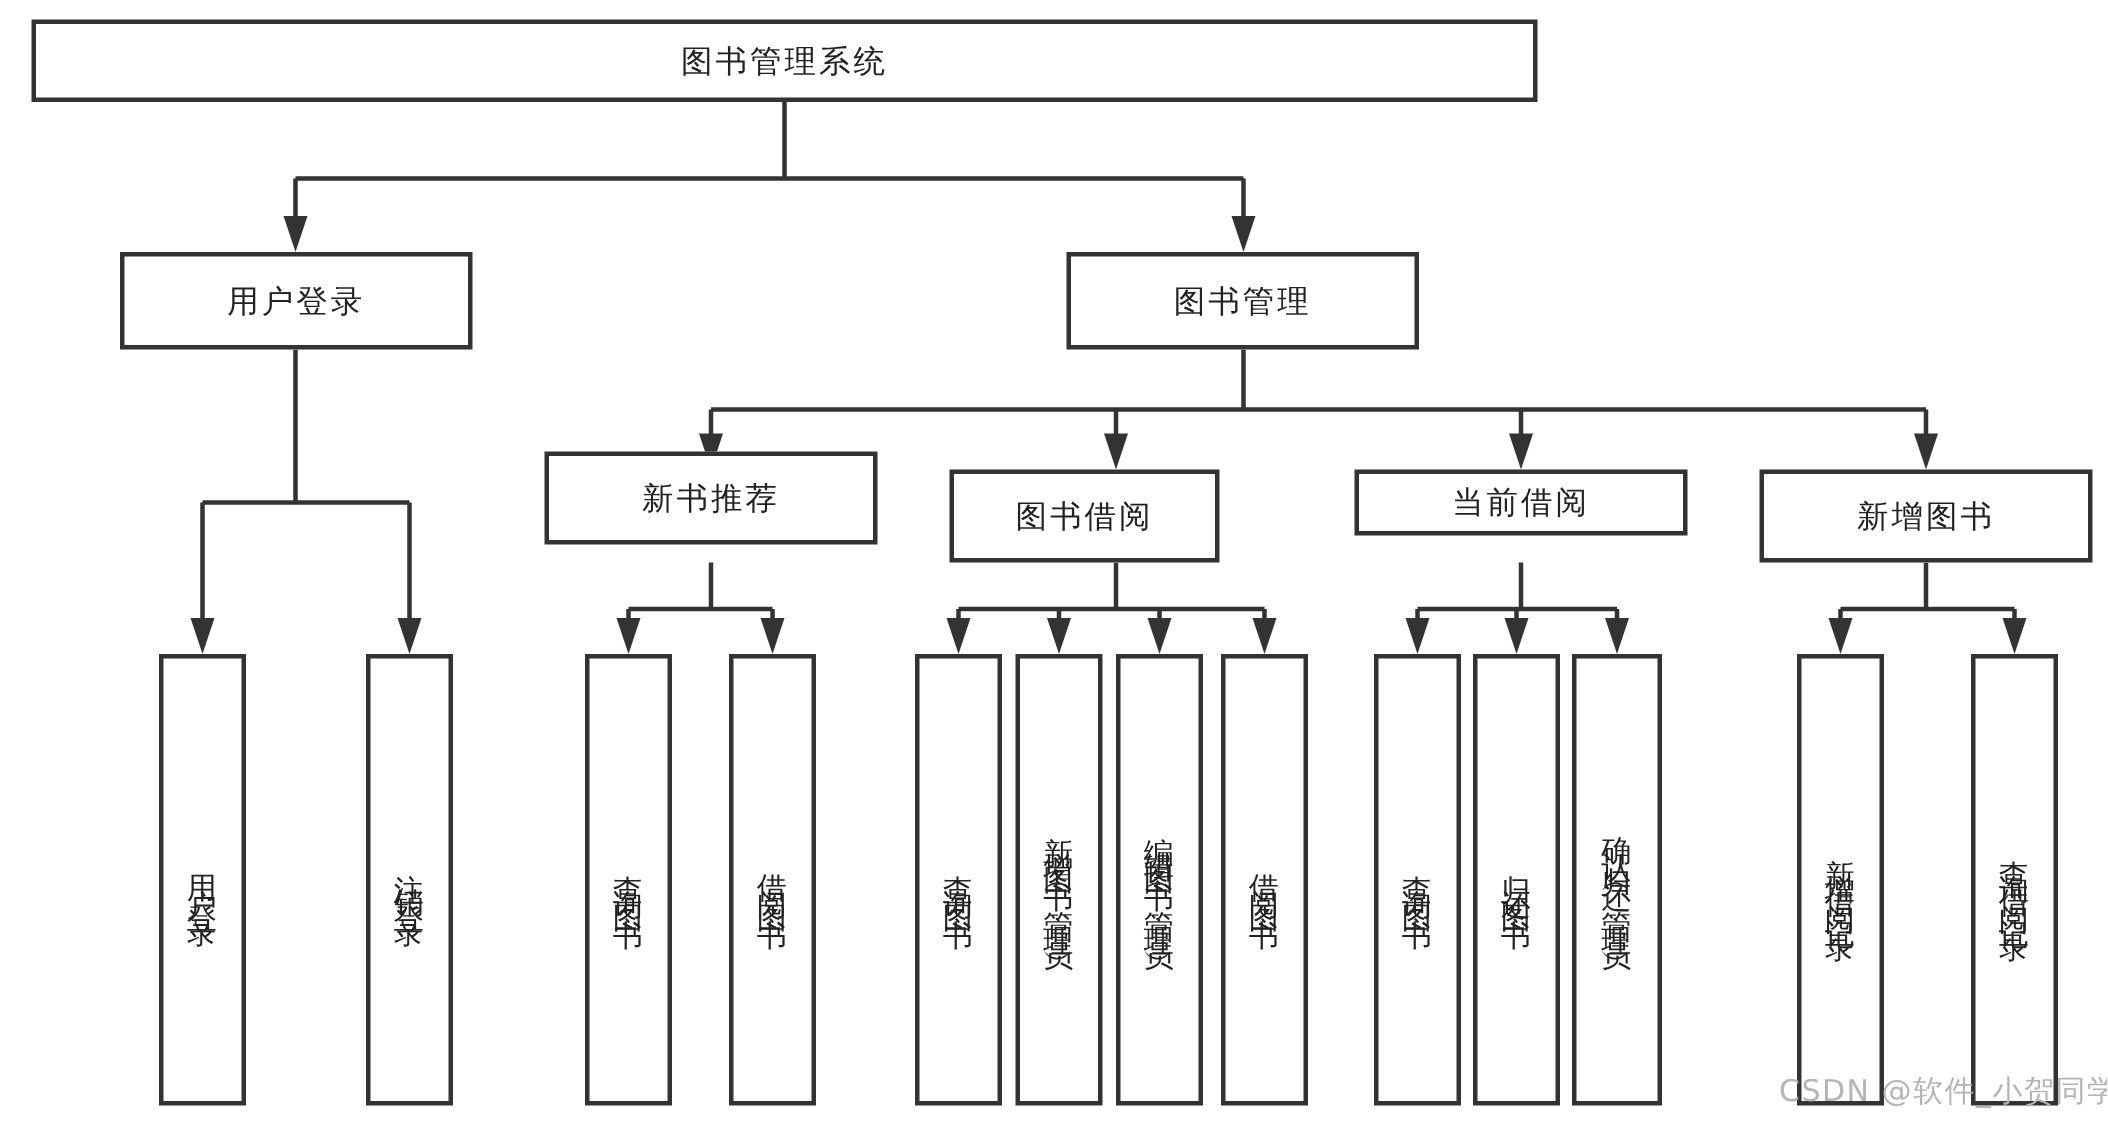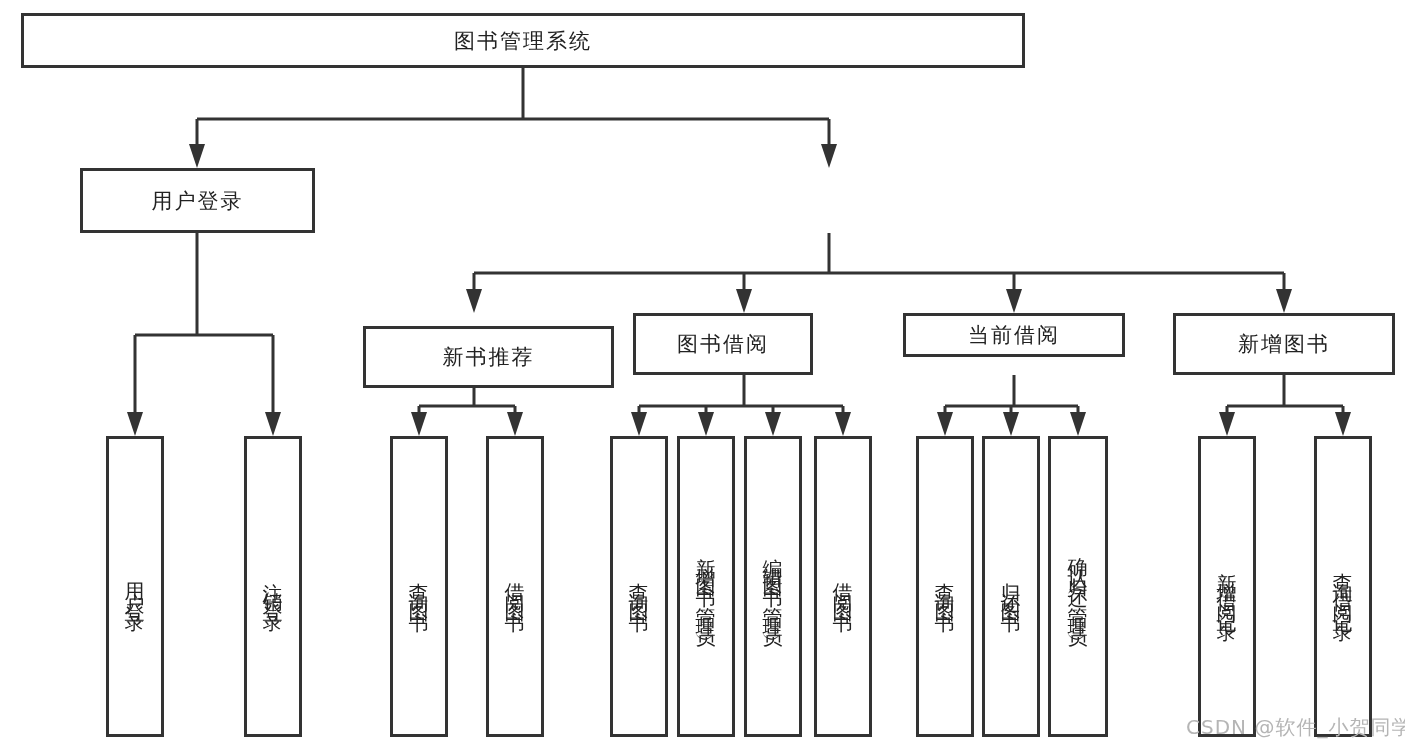--- a/index.html
+++ b/index.html
@@ -71,22 +71,25 @@
     </g>
   </svg>
 
   <div class="box h" style="left:21px;top:13px;width:1004px;height:55px">
     <span class="lbl">图书管理系统</span>
   </div>
 
   <div class="box h" style="left:80px;top:168px;width:235px;height:65px">
     <span class="lbl">用户登录</span>
   </div>
+  <div class="box h" style="left:711px;top:168px;width:235px;height:65px">
+    <span class="lbl">图书管理</span>
+  </div>
 
-  <div class="box h" style="left:363px;top:326px;width:251px;height:62px">
+  <div class="box h" style="left:363px;top:301px;width:222px;height:62px">
     <span class="lbl">新书推荐</span>
   </div>
   <div class="box h" style="left:633px;top:313px;width:180px;height:62px">
     <span class="lbl">图书借阅</span>
   </div>
   <div class="box h" style="left:903px;top:313px;width:222px;height:44px">
     <span class="lbl">当前借阅</span>
   </div>
   <div class="box h" style="left:1173px;top:313px;width:222px;height:62px">
     <span class="lbl">新增图书</span>

